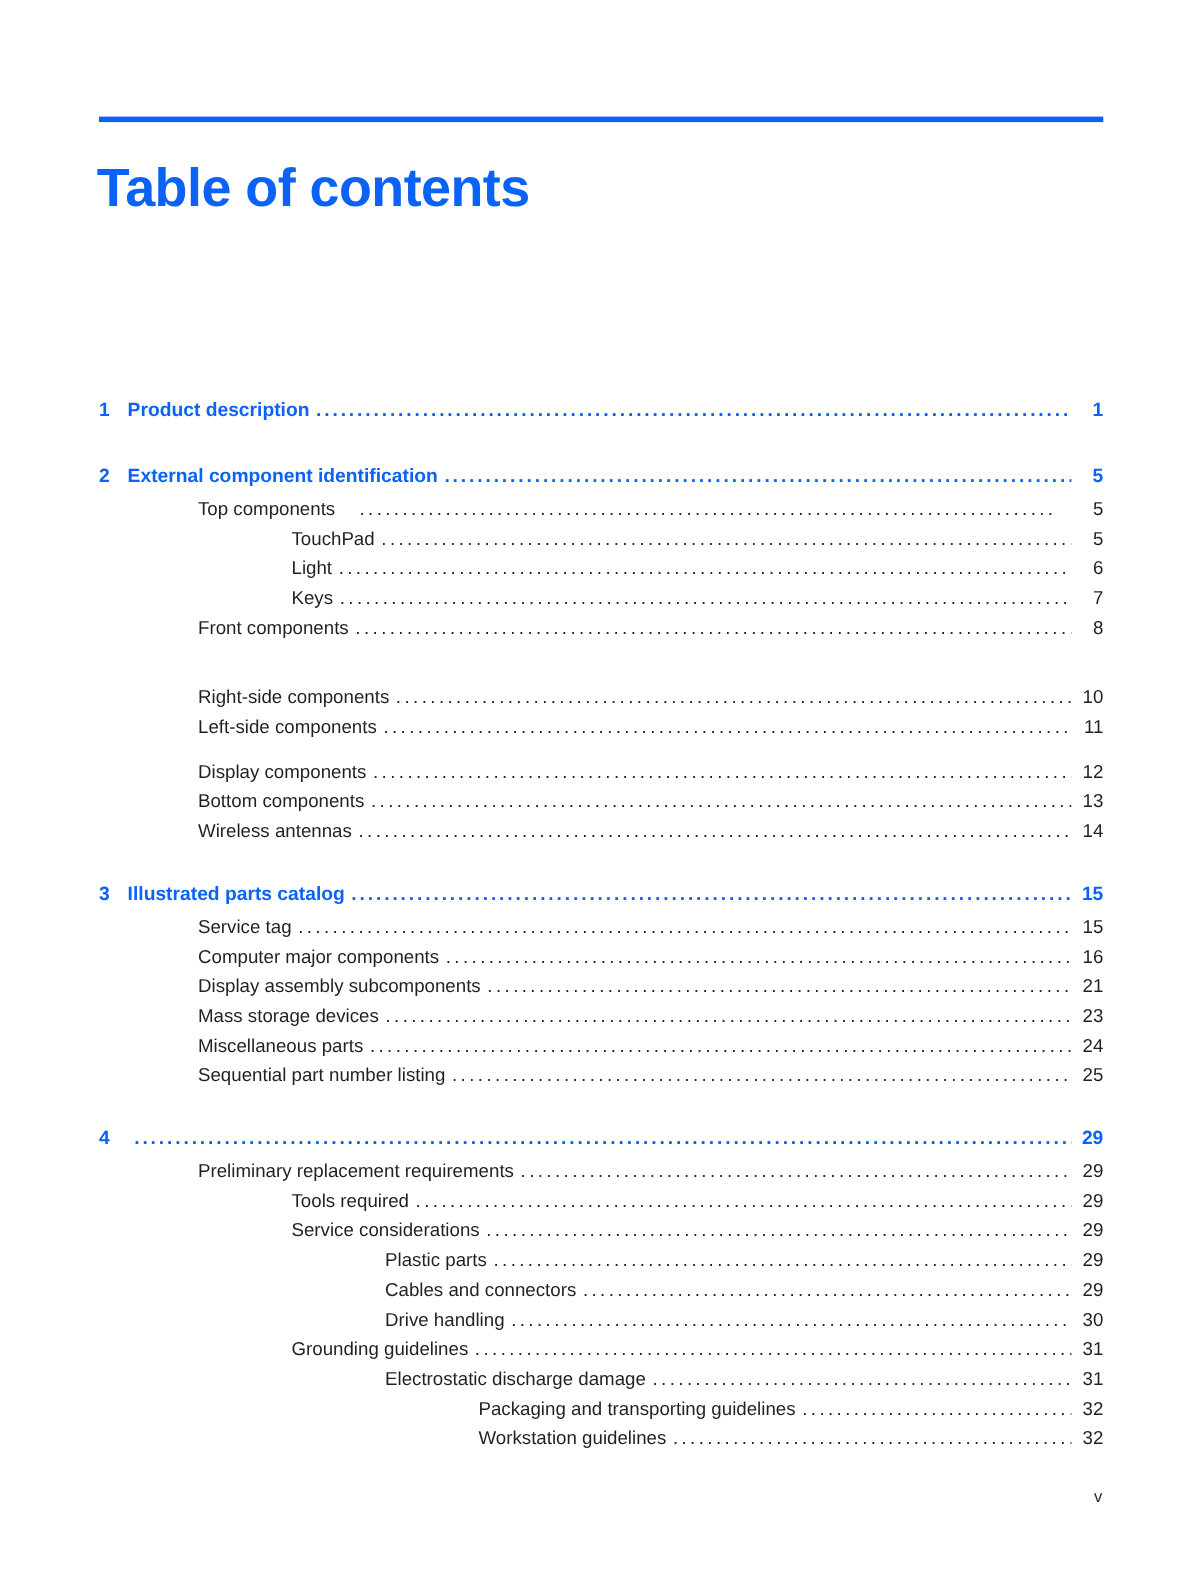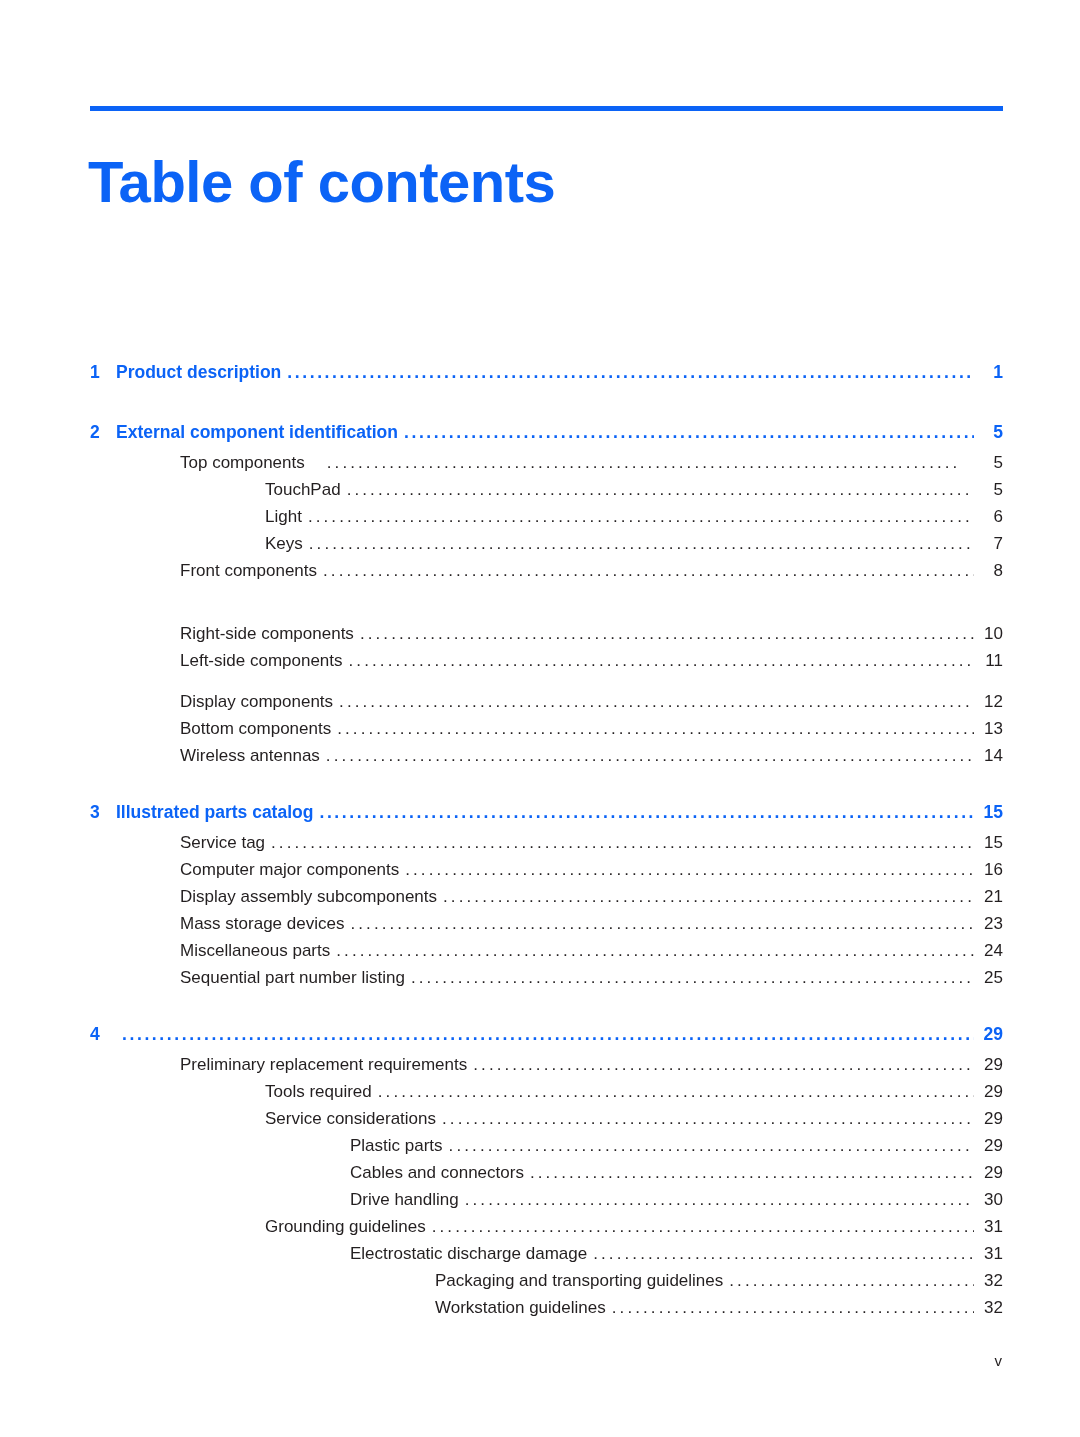--- a/index.html
+++ b/index.html
@@ -27,21 +27,21 @@
     left: 90px;
     top: 106px;
     width: 913px;
     height: 5px;
     background: #0b63f6;
   }
   .page-title {
     position: absolute;
     left: 88px;
     top: 113px;
-    font-size: 58px;
+    font-size: 49px;
     font-weight: bold;
     letter-spacing: -0.5px;
     color: #0b63f6;
     line-height: 1.05;
     white-space: nowrap;
   }
 
   
   .toc {
     position: absolute;

